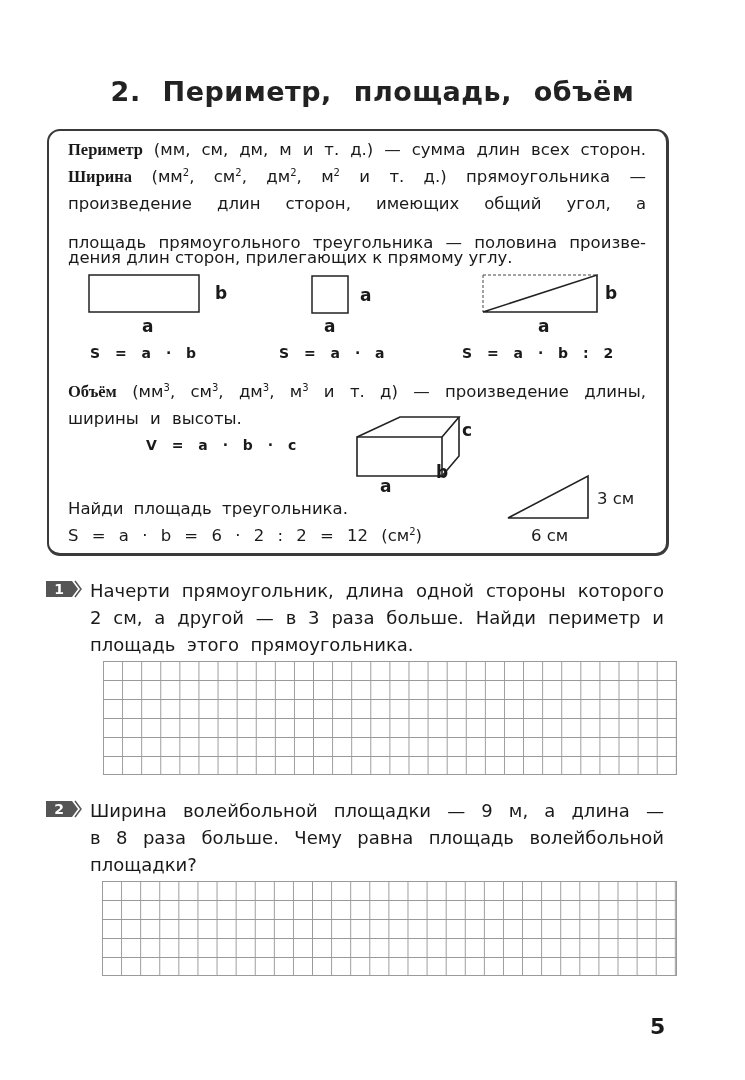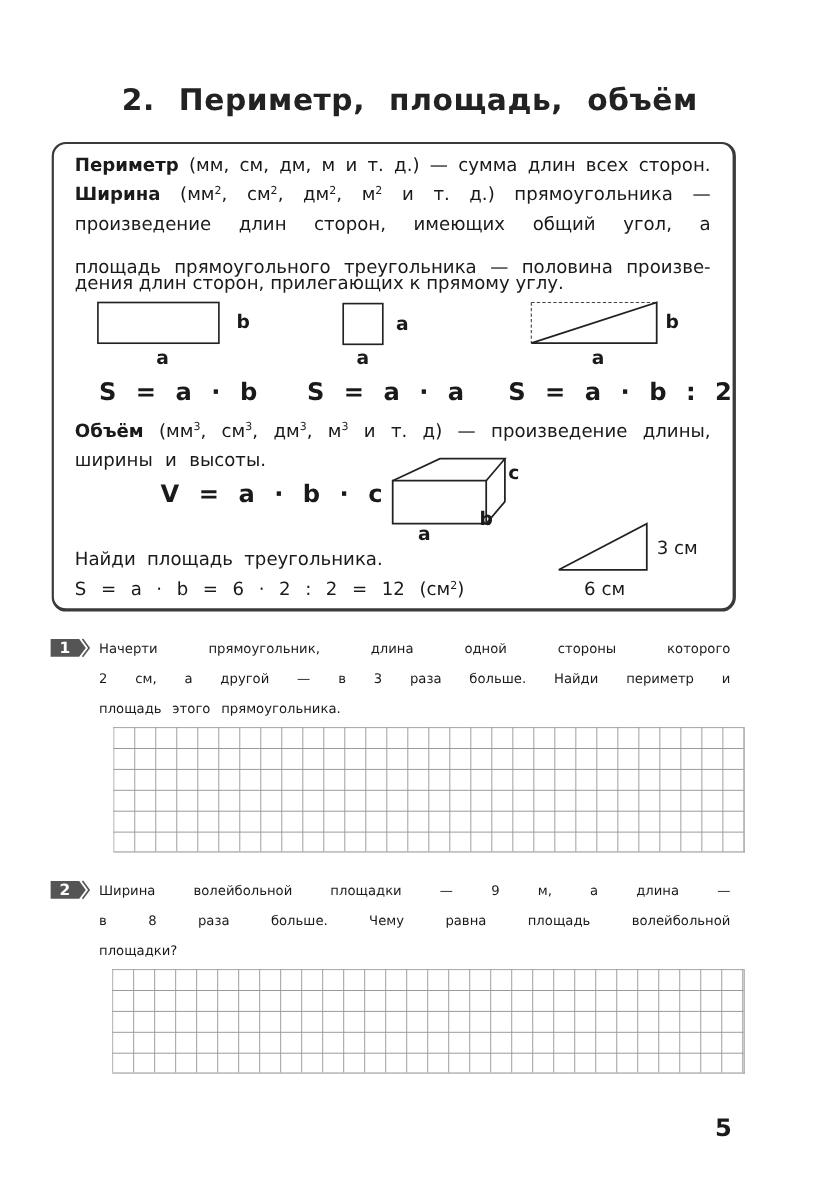--- a/index.html
+++ b/index.html
@@ -6,27 +6,27 @@
   body { width: 745px; height: 1080px; position: relative; overflow: hidden;
          font-family: "DejaVu Sans", sans-serif; color: #1a1a1a; }
   .abs { position: absolute; }
   .title { left: 0; width: 745px; top: 76px; text-align: center;
            font-family: "DejaVu Sans", sans-serif; font-weight: bold; font-size: 27px;
            word-spacing: 12px; color: #222; letter-spacing: 0.5px; }
   .rule-box { left: 47px; top: 129px; width: 617px; height: 422px;
               border: 3px solid #3a3a3a; border-radius: 13px; border-top-width: 2px; border-left-width: 2px; }
   .txt { font-size: 16.5px; line-height: 27px; white-space: nowrap; }
   .justify { text-align: justify; text-align-last: justify; width: 578px; }
-  .b { font-weight: bold; }
+  .b { font-weight: bold; font-family: Liberation Serif, serif; }
   sup { font-size: 10px; vertical-align: 6px; line-height: 0; }
-  .formula { font-weight: bold; font-size: 22px; word-spacing: 10px; white-space: nowrap; }
+  .formula { font-weight: bold; font-size: 14px; word-spacing: 10px; white-space: nowrap; }
   .lbl { font-weight: bold; font-size: 17px; }
   svg { position: absolute; overflow: visible; }
   .task-badge { width: 40px; height: 22px; }
-  .task-text { font-size: 12px; line-height: 27px; }
+  .task-text { font-size: 18px; line-height: 27px; }
   .grid { background-color: #fff;
           background-image: linear-gradient(to right, #9a9a9a 1px, transparent 1px),
                             linear-gradient(to bottom, #9a9a9a 1px, transparent 1px);
           background-size: 19.1px 19px;
           border-right: 1px solid #9a9a9a; border-bottom: 1px solid #9a9a9a; }
   .pageno { font-weight: bold; font-size: 22px; }
 </style>
 </head>
 <body>
 

